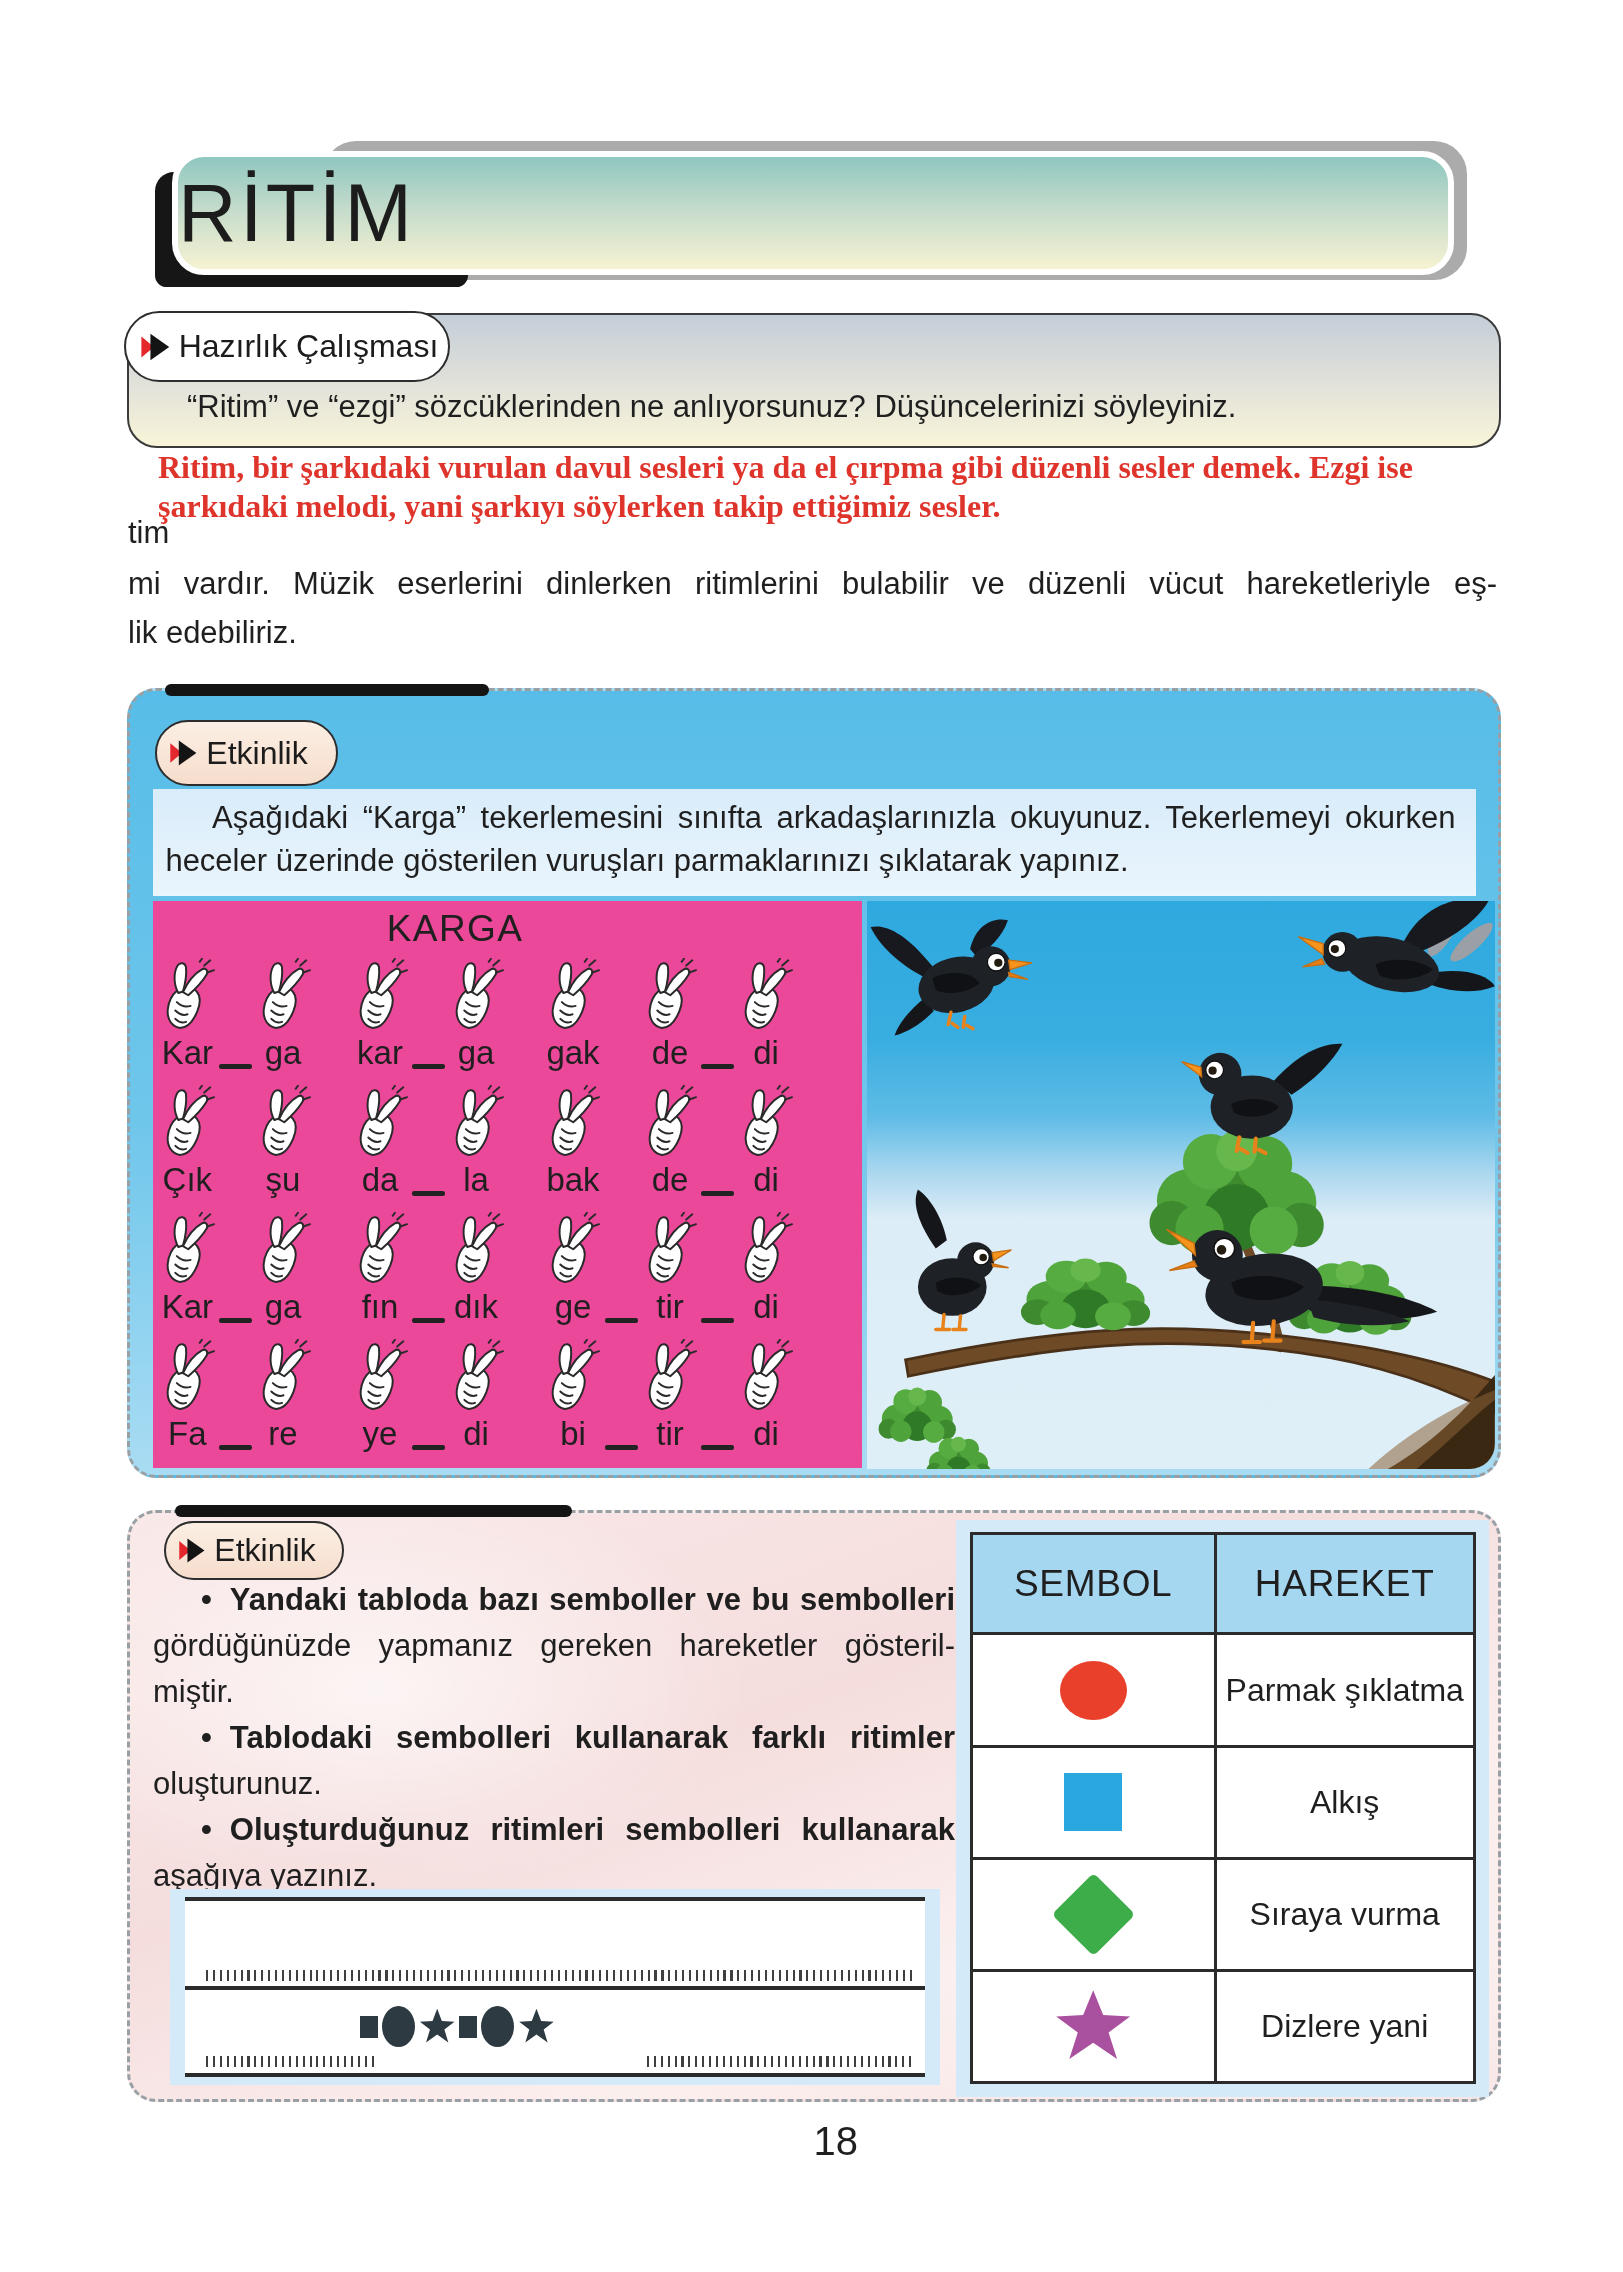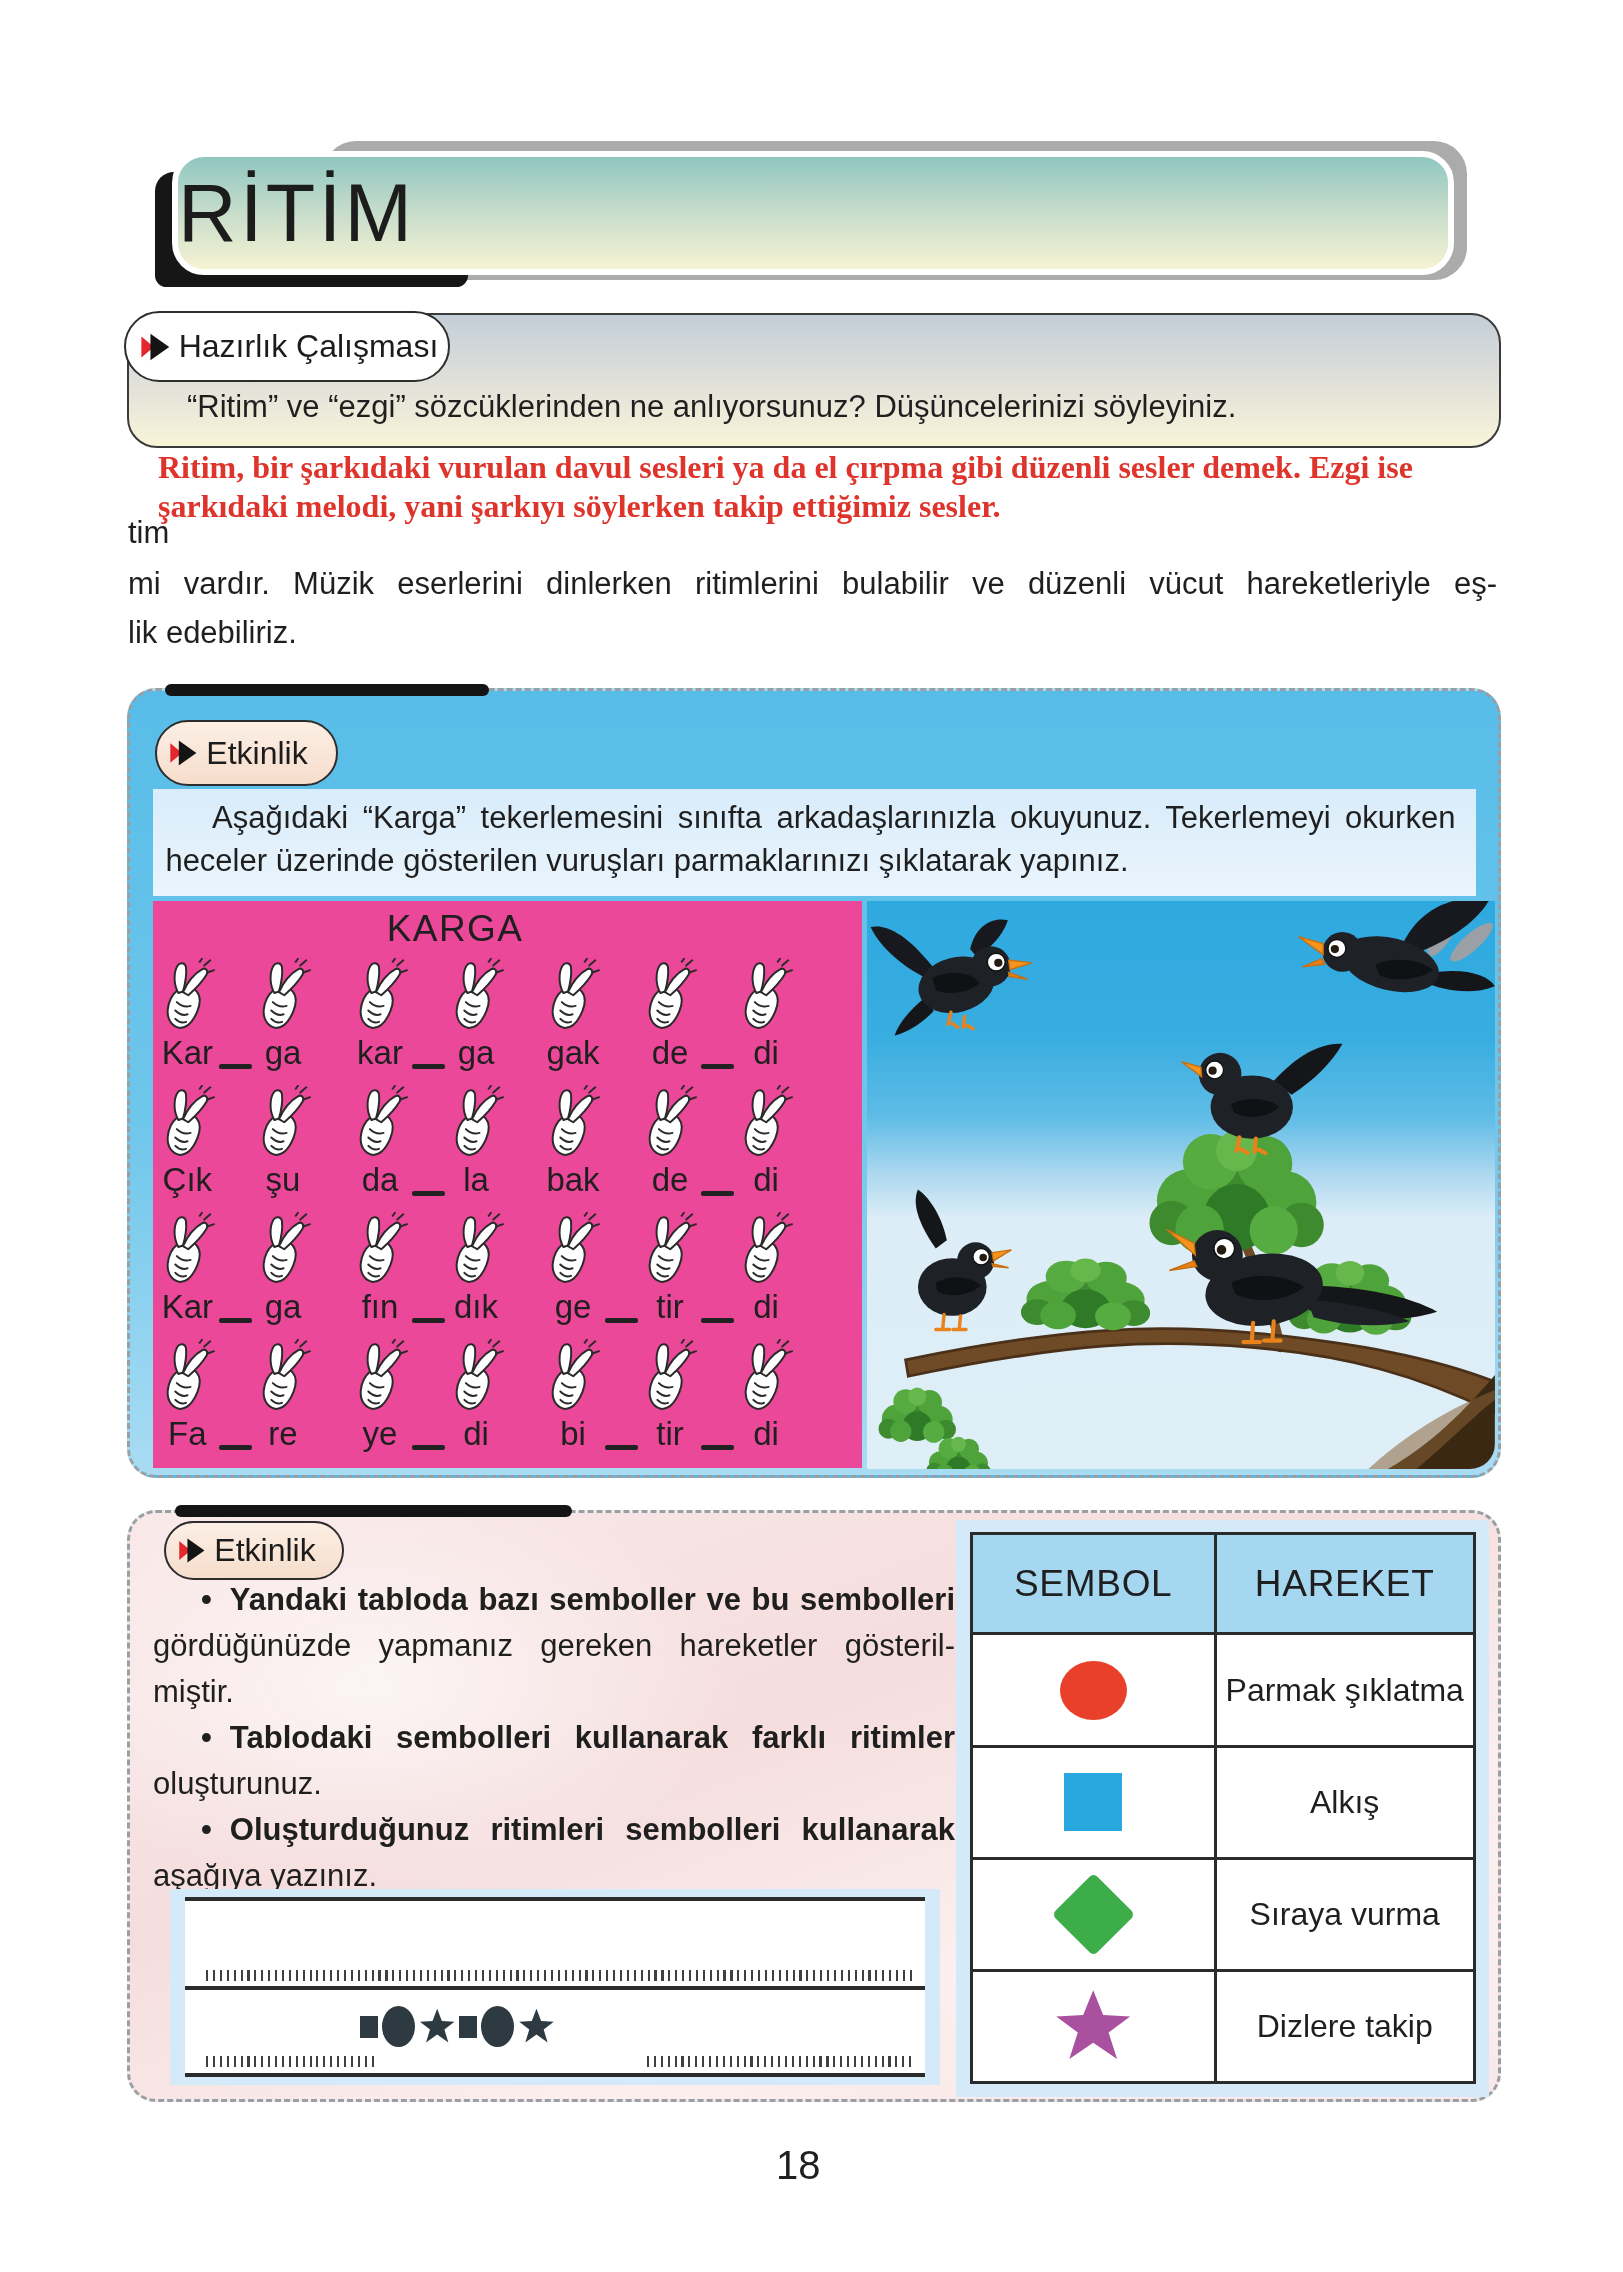--- a/index.html
+++ b/index.html
@@ -94,21 +94,21 @@
         background:repeating-linear-gradient(90deg,#3f3f3f 0 2.1px,transparent 2.1px 6.9px);}
   .dots1{left:20.6px;right:9.6px;top:69px;}
   .dots2a{left:20.6px;width:172px;top:155px;}
   .dots2b{right:9.6px;width:268px;top:155px;}
   .wsyms{position:absolute;left:175px;top:104px;height:43px;display:flex;align-items:center;gap:4.1px;}
   .ws{background:#2E3A42;flex:none;}
   .ws-square{width:18px;height:22px;}
   .ws-circle{width:33px;height:41px;border-radius:50%;}
   .ws-star{width:36px;height:36px;clip-path:polygon(50% 0%,63% 34%,98% 36%,70% 58%,81% 94%,50% 72%,19% 94%,30% 58%,2% 36%,37% 34%);}
 
-  .pagenum{left:776px;top:2119px;width:82px;text-align:left;font-size:40px;margin-top:24px;}
+  .pagenum{left:776px;top:2119px;width:82px;text-align:right;font-size:40px;}
 </style>
 </head>
 <body>
 
 <div class="page">
 
   <svg width="0" height="0" style="position:absolute">
     <defs>
       <symbol id="handicon" viewBox="0 0 72 96">
         <g fill="#ffffff" stroke="#2a2a2a" stroke-width="2.6" stroke-linejoin="round" stroke-linecap="round">
@@ -507,21 +507,21 @@
       <div class="trow">
         <div class="tcell c1">
             <div class="sym sym-diamond" style="--symcolor: #3CAD49;"></div>
           </div>
         <div class="tcell c2 act">Sıraya vurma</div>
       </div>
       <div class="trow">
         <div class="tcell c1">
             <div class="sym sym-star" style="--symcolor: #A9519E;"></div>
           </div>
-        <div class="tcell c2 act">Dizlere takip</div>
+        <div class="tcell c2 act">Dizlere yani</div>
       </div>
     </div>
   </div>
 
   <div class="abs writing-panel">
     <div class="wbox">
       <div class="dots dots1"></div>
       <div class="wdiv"></div>
       <div class="wsyms">
           <div class="ws ws-square" style="background: rgb(46, 58, 66);"></div>

